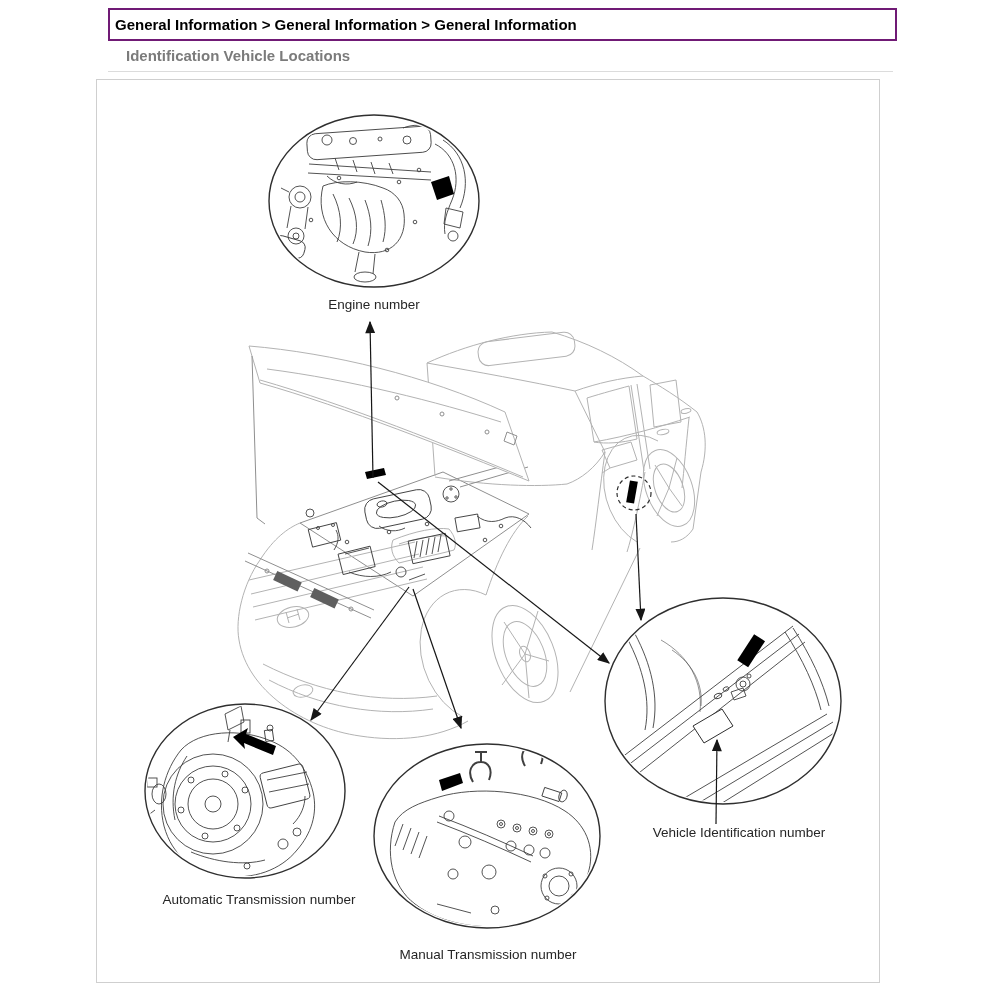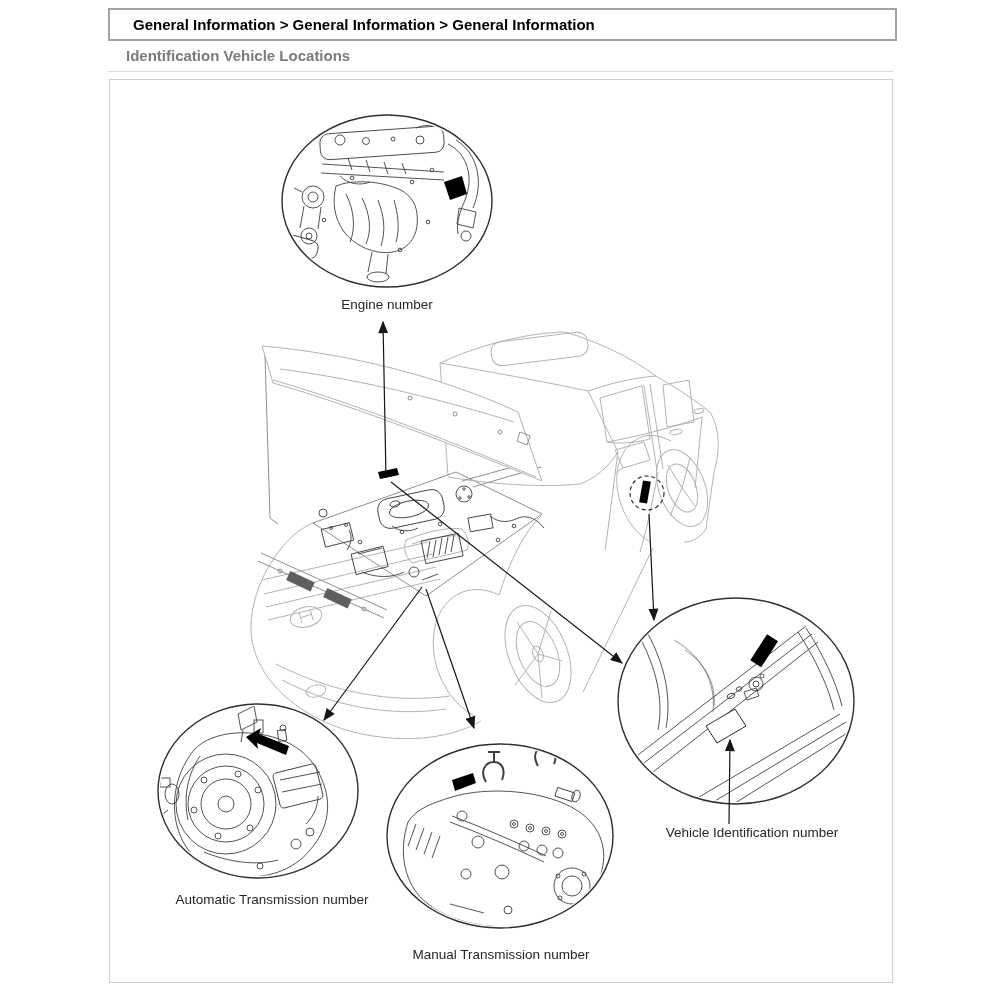--- a/index.html
+++ b/index.html
@@ -1,29 +1,29 @@
 <!DOCTYPE html>
 <html style="--outline: #2f2f2f; --car-line: #b3b3b3; --detail-line: #3f3f3f; --arrow: #161616; --plate: #000000;"><head>
 <meta charset="utf-8">
 <style>
   html,body{margin:0;padding:0;background:#fff;}
   .page{position:relative;width:998px;height:998px;background:#fff;
         font-family:"Liberation Sans","DejaVu Sans",sans-serif;overflow:hidden;}
 
   .breadcrumb-bar{position:absolute;left:108px;top:8px;width:789px;height:33px;
-        box-sizing:border-box;border:2px solid #a3a3a3;background:#fff;
-        display:flex;align-items:center;padding-left:23px;}
+        box-sizing:border-box;border:2px solid #701a75;background:#fff;
+        display:flex;align-items:center;padding-left:5px;}
   .breadcrumb-bar span{font-size:15px;font-weight:bold;color:#000;white-space:nowrap;}
 
   .section-title{position:absolute;left:126px;top:47px;margin:0;
         font-size:15px;font-weight:bold;color:#7b7b7b;}
   .title-divider{position:absolute;left:108px;top:71px;width:785px;height:0;
         border-top:1px solid #dcdcdc;}
 
-  .figure-box{position:absolute;left:109px;top:79px;width:782px;height:902px;
+  .figure-box{position:absolute;left:96px;top:79px;width:782px;height:902px;
         box-sizing:content-box;border:1px solid #cfcfcf;background:#fff;}
 
   
   .ln-car{stroke:var(--car-line);fill:none;stroke-width:1;}
   .ln-car-md{stroke:#8f8f8f;fill:none;stroke-width:1;}
   .ln-det{stroke:var(--detail-line);fill:none;stroke-width:.9;}
   .ln-det2{stroke:var(--detail-line);fill:none;stroke-width:2;}
   .ln-soft{stroke:var(--detail-line);fill:none;stroke-width:.7;opacity:.8;}
   .hood{stroke:var(--car-line);fill:#fff;stroke-width:1;}
   .circle-main{stroke:var(--outline);fill:#fff;stroke-width:1.4;}

